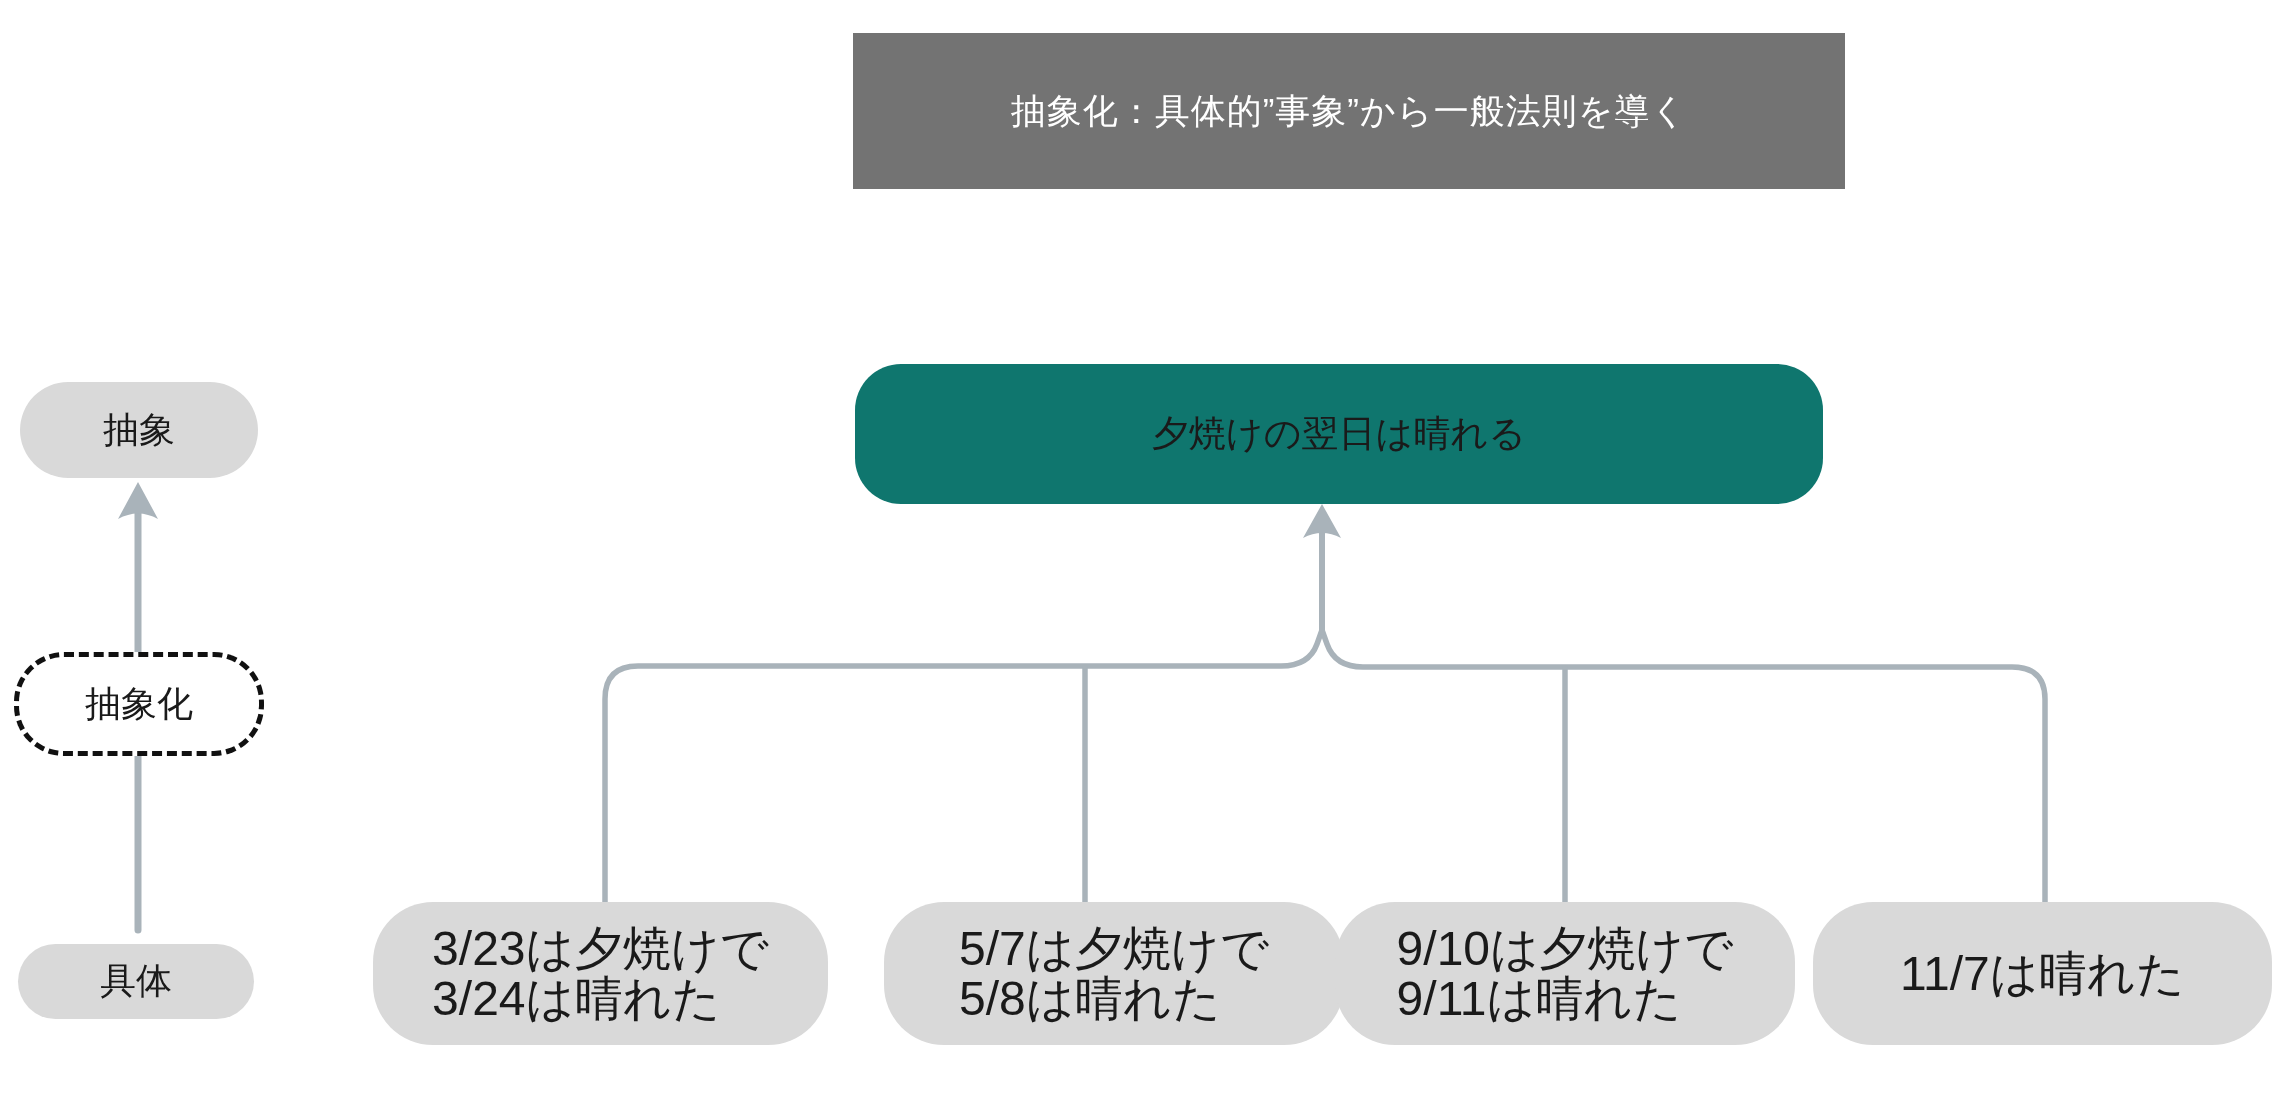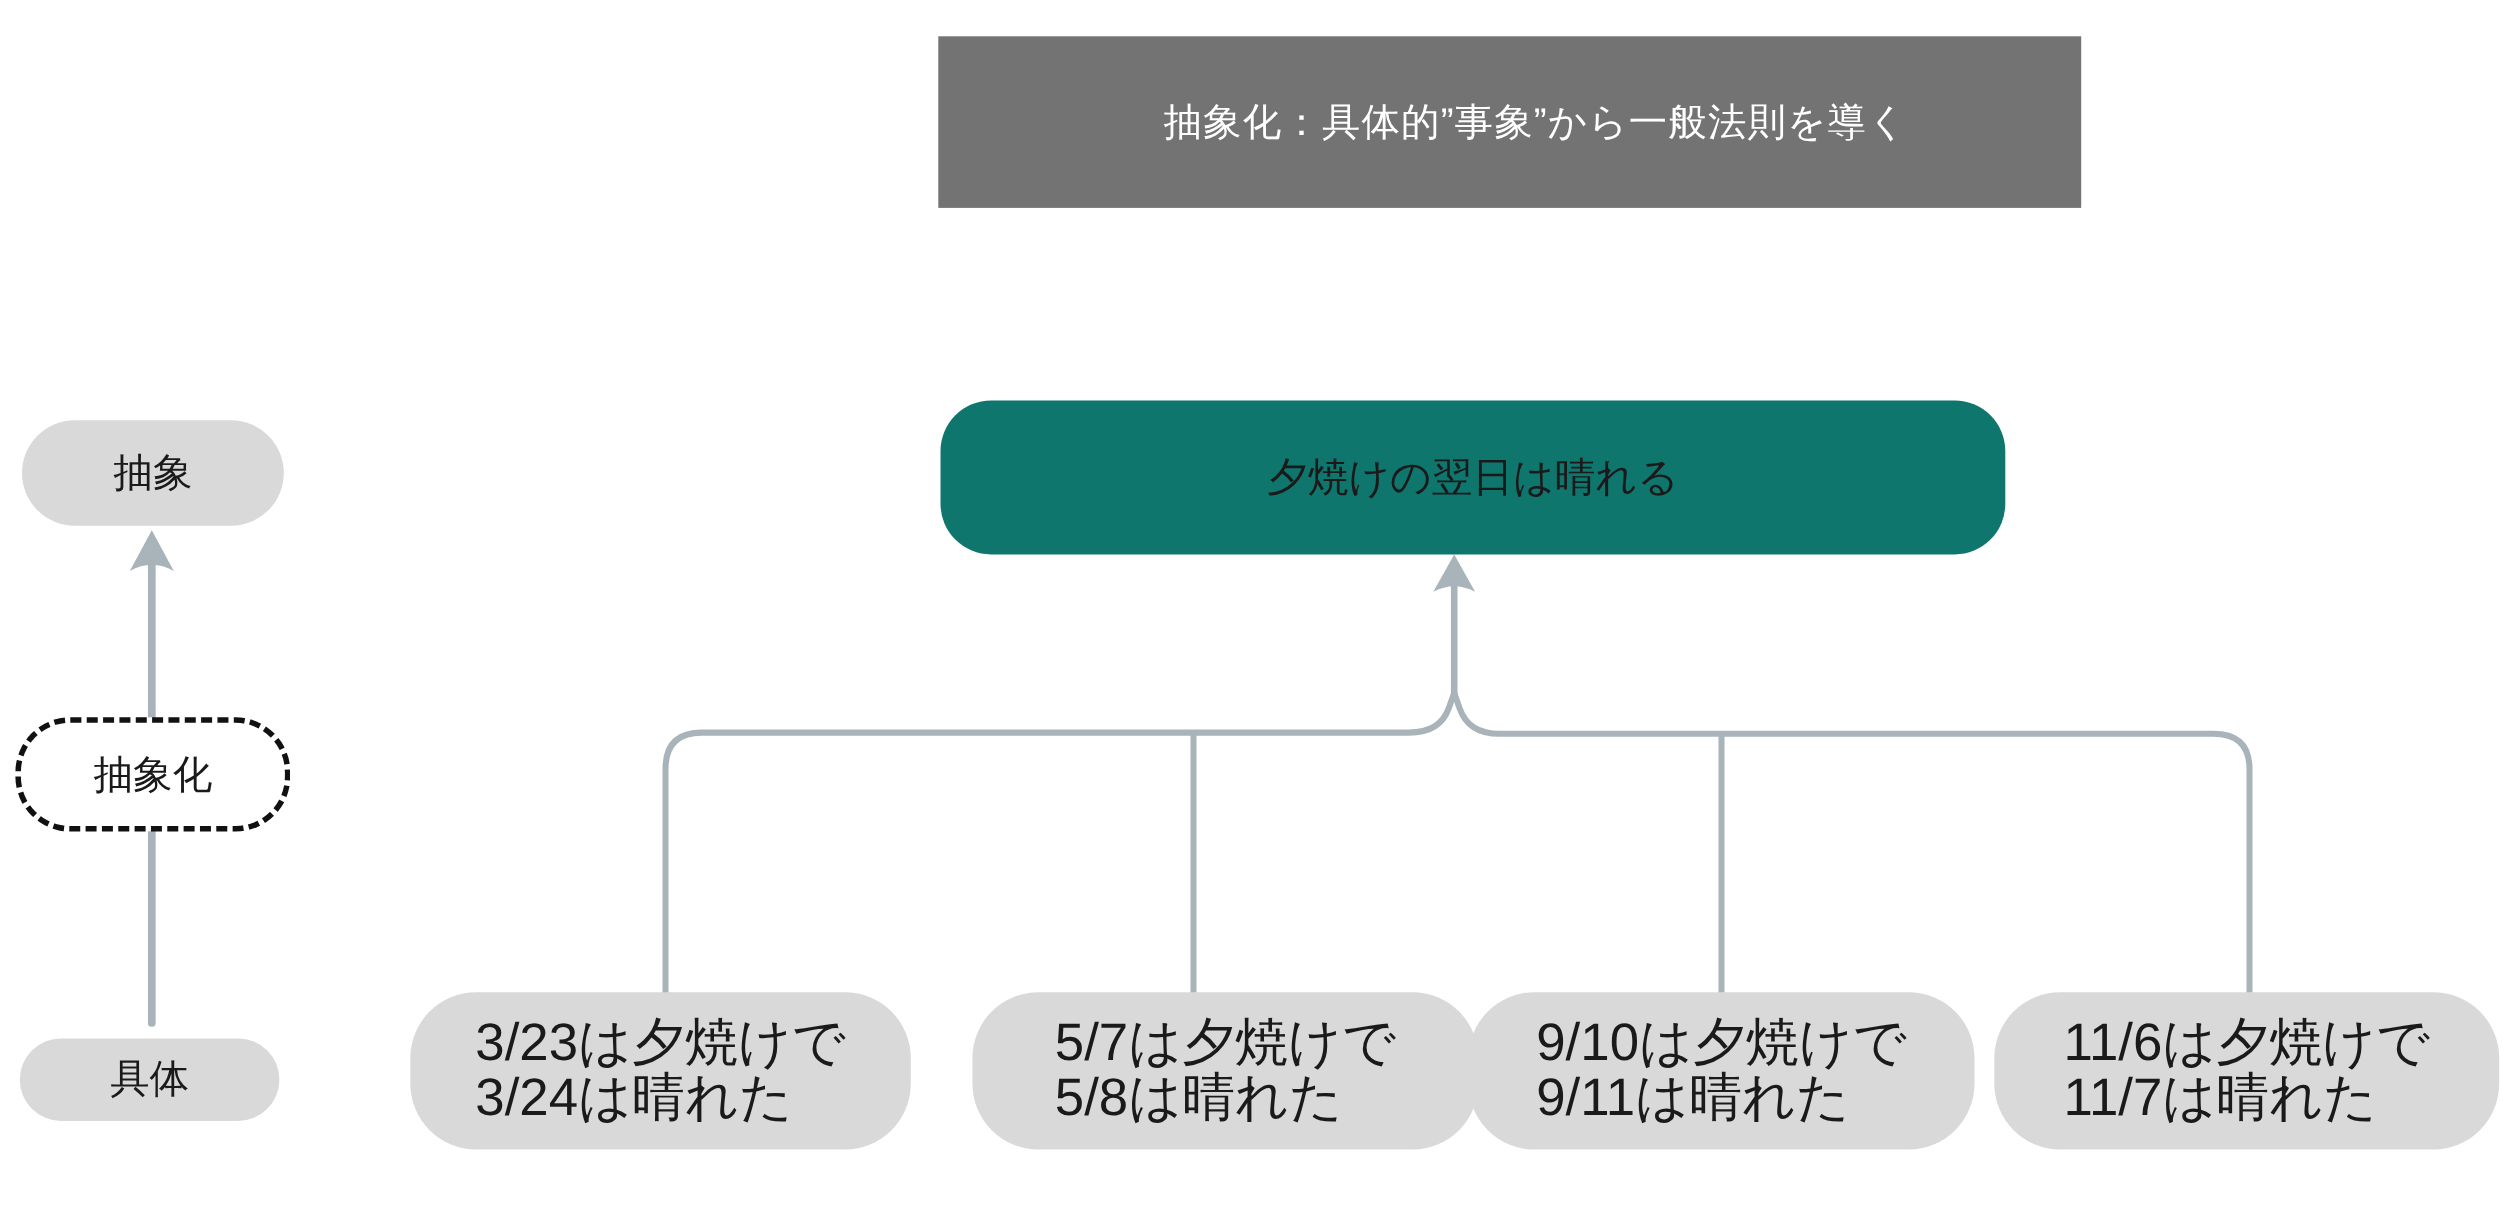--- a/index.html
+++ b/index.html
@@ -12,21 +12,20 @@
     color: #1a1a1a;
     overflow: hidden;
   }
   .abs { position: absolute; }
   .banner {
     left: 853px; top: 33px; width: 992px; height: 156px;
     background: #737373;
     display: flex; align-items: center; justify-content: center;
     color: #ffffff; font-size: 35px; letter-spacing: 1px;
     z-index: 2;
-    padding-left: 47px;
   }
   .pill {
     background: #d9d9d9;
     display: flex; align-items: center; justify-content: center;
     font-size: 36px;
     z-index: 2;
   }
   .pill-abstract  { left: 20px;  top: 382px; width: 238px; height: 96px; border-radius: 48px; }
   .pill-concrete  { left: 18px;  top: 944px; width: 236px; height: 75px; border-radius: 48px; }
   .dashed-node {
@@ -115,18 +114,17 @@
     </div>
   </div>
   <div class="abs example-box ex-3">
     <div class="lines">
       <div>9/10は夕焼けで</div>
       <div>9/11は晴れた</div>
     </div>
   </div>
   <div class="abs example-box ex-4">
     <div class="lines">
-      <div>11/6は夕焼けで</div>
       <div>11/7は晴れた</div>
     </div>
   </div>
 
 </div>
 
 </body></html>

